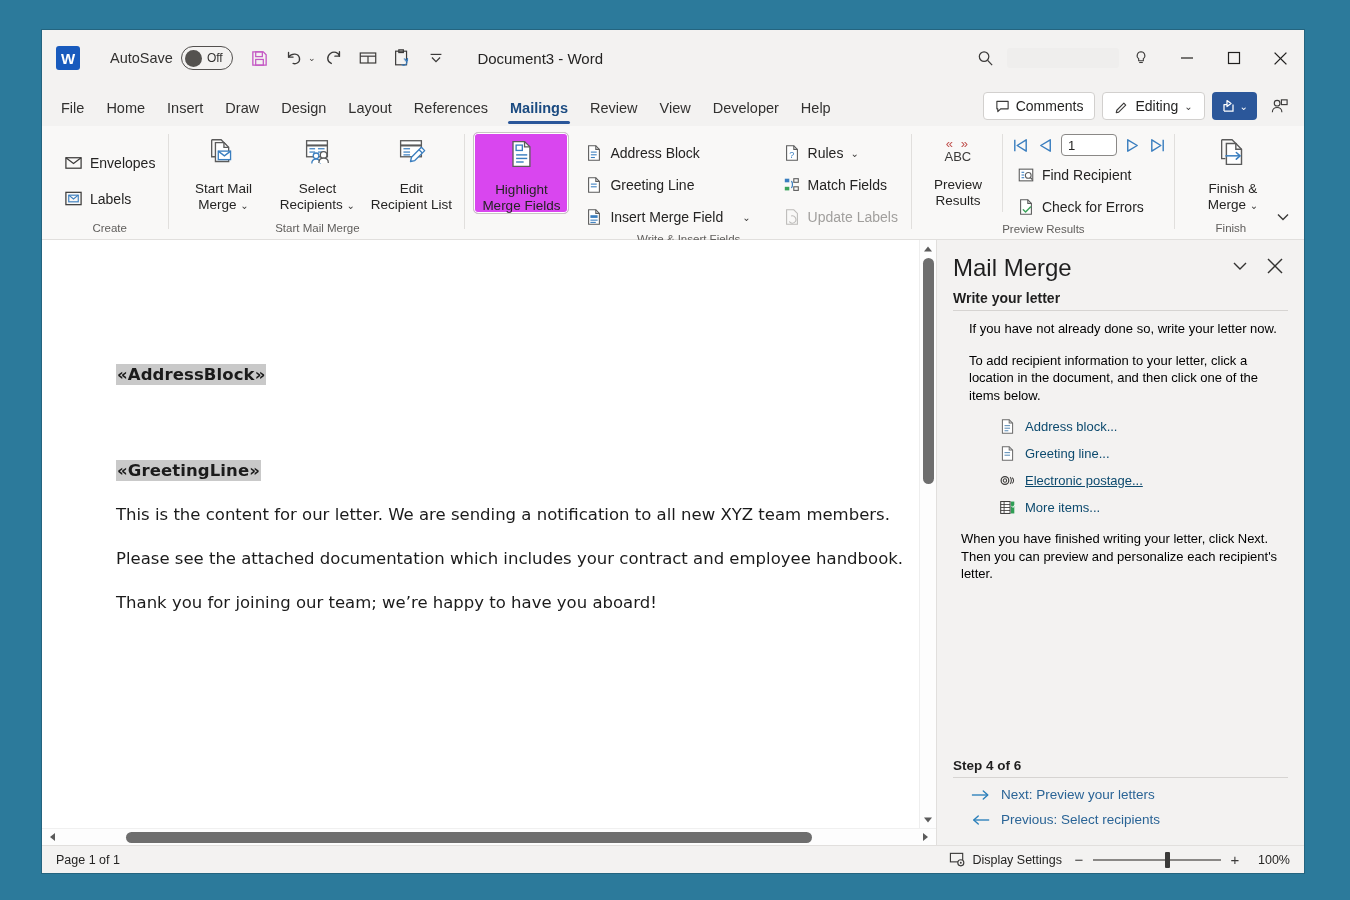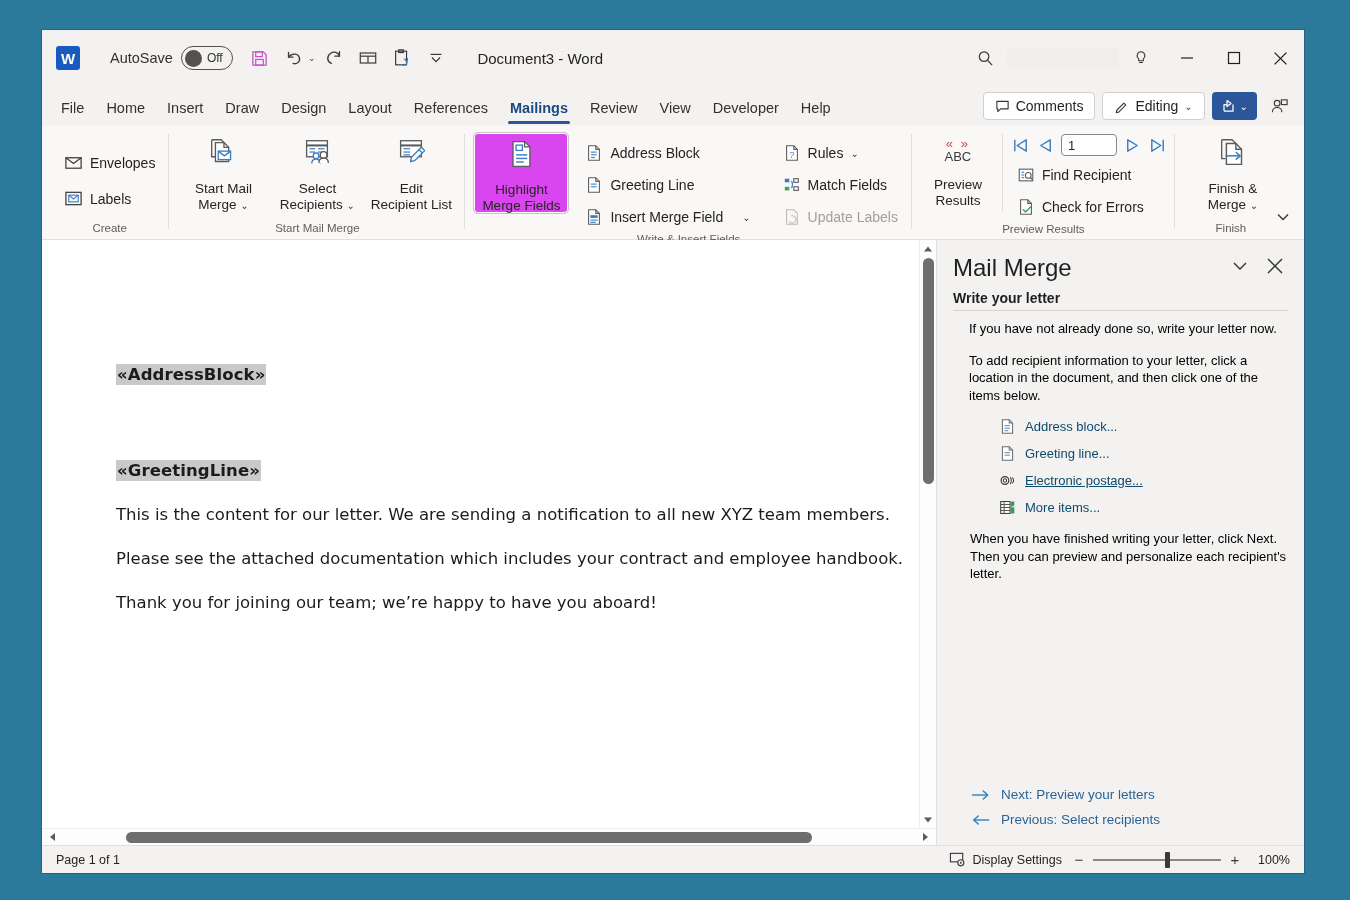--- a/index.html
+++ b/index.html
@@ -758,24 +758,25 @@
                 <line x1="2" y1="10" x2="13" y2="10" stroke="#3b3a39" stroke-width="1"></line>
                 <line x1="2" y1="13.5" x2="13" y2="13.5" stroke="#3b3a39" stroke-width="1"></line>
                 <line x1="6" y1="3" x2="6" y2="17" stroke="#3b3a39" stroke-width="1"></line>
                 <rect x="14" y="3" width="4" height="14" fill="#2f9e55"></rect>
                 <path d="M14.5 8l2 2 2-3" fill="none" stroke="#fff" stroke-width="1.1"></path>
               </svg>
             <span class="tp-link">More items...</span>
           </div>
         </div>
 
-        <p class="tp-text" style="margin-left:17px;">When you have finished writing your letter, click Next. Then you can preview and personalize each recipient's letter.</p>
+        <p class="tp-text" style="margin-left:8px;">When you have finished writing your letter, click Next. Then you can preview and personalize each recipient's letter.</p>
       </div>
 
       <div class="tp-footer">
+        <div class="tp-step">Step 4 of 6</div>
         <div class="tp-nav">
           <div class="tp-nav-row">
             <svg width="20" height="14" viewBox="0 0 22 14">
                 <line x1="1" y1="7" x2="18" y2="7" stroke="#2a7fba" stroke-width="1.5"></line>
                 <path d="M13.5 2.5L18.5 7l-5 4.5" fill="none" stroke="#2a7fba" stroke-width="1.5" stroke-linecap="round" stroke-linejoin="round"></path>
               </svg>
             <span class="tp-nav-label">Next: Preview your letters</span>
           </div>
           <div class="tp-nav-row">
             <svg width="20" height="14" viewBox="0 0 22 14">

